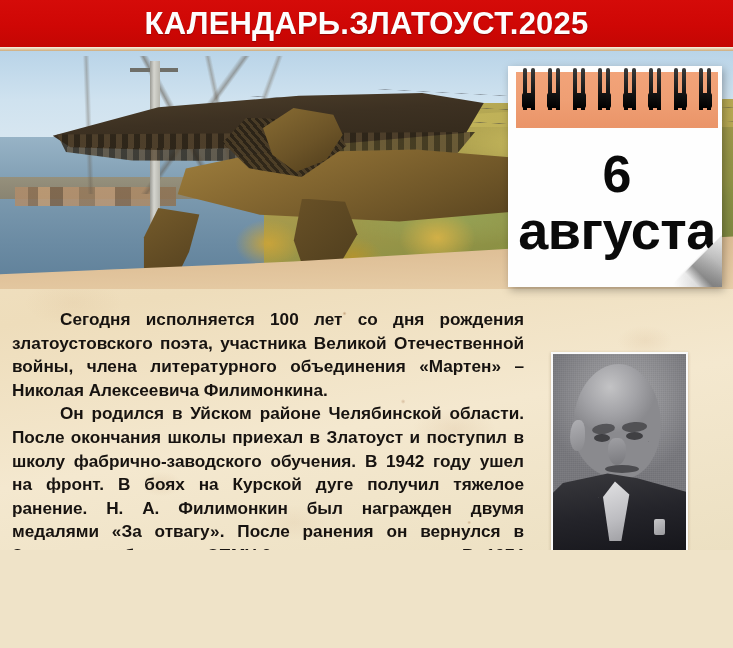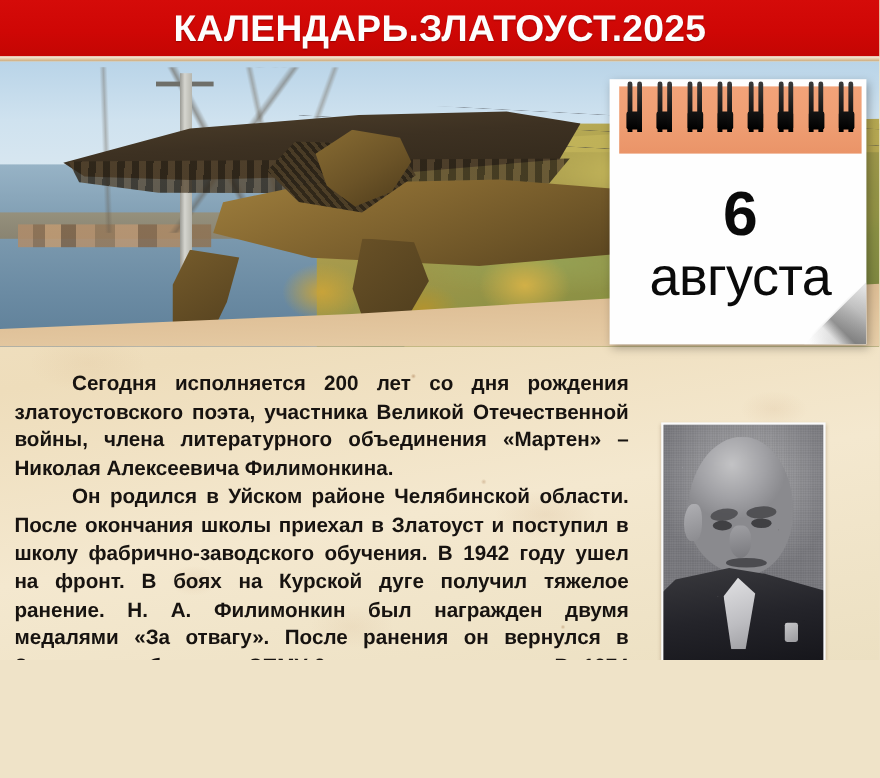--- a/index.html
+++ b/index.html
@@ -275,22 +275,22 @@
     justify-content: center;
     gap: 2px;
   }
   #cal-day {
     font-size: 52px;
     font-weight: 700;
     color: #0a0a0a;
     line-height: 1;
   }
   #cal-month {
-    font-size: 45px;
-    font-weight: 400;
+    font-size: 54px;
+    font-weight: 700;
     color: #0a0a0a;
     line-height: 1.05;
     letter-spacing: -.5px;
   }
   
   #cal-curl {
     position: absolute;
     right: 0; bottom: 0;
     width: 52px; height: 52px;
     background: linear-gradient(225deg, #e9e9e9 0%, #cfcfcf 30%, #9c9c9c 58%, #f4f4f4 72%, #ffffff 100%);
@@ -502,21 +502,21 @@
     </div>
     <div id="cal-text">
       <div id="cal-day">6</div>
       <div id="cal-month">августа</div>
     </div>
     <div id="cal-curl"></div>
     <div id="cal-curl-shade"></div>
   </div>
 
   <div id="article">
-    <p>Сегодня исполняется 200 лет со дня рождения златоустовского поэта, участника Великой Отечественной войны, члена литературного объединения «Мартен» – Николая Алексеевича Филимонкина.</p>
+    <p>Сегодня исполняется 100 лет со дня рождения златоустовского поэта, участника Великой Отечественной войны, члена литературного объединения «Мартен» – Николая Алексеевича Филимонкина.</p>
     <p>Он родился в Уйском районе Челябинской области. После окончания школы приехал в Златоуст и поступил в школу фабрично-заводского обучения. В 1942 году ушел на фронт. В боях на Курской дуге получил тяжелое ранение. Н. А. Филимонкин был награжден двумя медалями «За отвагу». После ранения он вернулся в Златоуст, работал в СПМУ-2 электросварщиком. В 1974 году перешел на Златоустовский машиностроительный завод.</p>
   </div>
 
   <div id="portrait-frame">
     <div id="portrait">
       <div class="p-bg"></div>
       <div class="p-head"></div>
       <div class="p-ear"></div>
       <div class="p-brow-l"></div>
       <div class="p-brow-r"></div>

